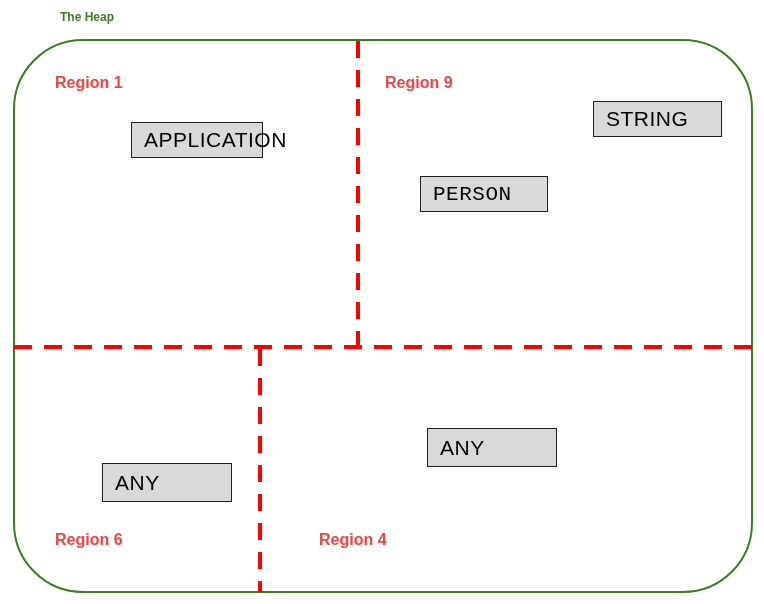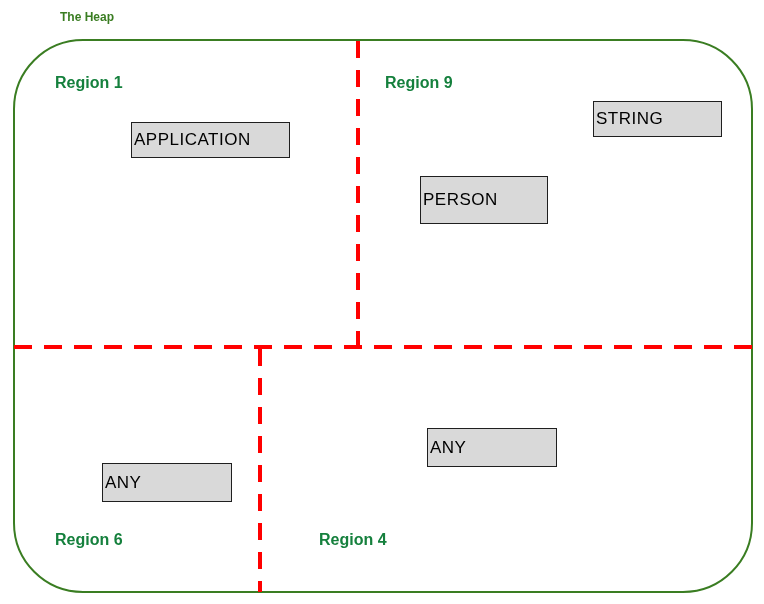--- a/index.html
+++ b/index.html
@@ -49,46 +49,46 @@
     background: repeating-linear-gradient(90deg,
       #ff0000 0px, #ff0000 18px,
       transparent 18px, transparent 30px);
   }
   .divider-v-top    { left: 356px; top: 41px;  height: 306px; }
   .divider-h-mid    { left: 14px;  top: 345px; width: 738px; }
   .divider-v-bottom { left: 258px; top: 349px; height: 243px; }
   
   .region-label {
     position: absolute;
-    color: #15803d;
+    color: #ef4444;
     font-size: 16px;
     font-weight: bold;
     white-space: nowrap;
   }
   .region-1 { left: 55px;  top: 74px;  }
   .region-2 { left: 385px; top: 74px;  }
   .region-3 { left: 55px;  top: 531px; }
   .region-4 { left: 319px; top: 531px; }
   
   .obj-box {
     position: absolute;
     background: #d9d9d9;
     border: 1.5px solid #1f1f1f;
     box-sizing: border-box;
     display: flex;
     align-items: center;
-    padding-left: 2px;
+    padding-left: 12px;
     color: #000000;
-    font-size: 17px;
+    font-size: 21px;
     letter-spacing: 0.5px;
     white-space: nowrap;
   }
-  .obj-application { left: 131px; top: 122px; width: 159px; height: 36px; }
+  .obj-application { left: 131px; top: 122px; width: 132px; height: 36px; }
   .obj-string      { left: 593px; top: 101px; width: 129px; height: 36px; }
-  .obj-person      { left: 420px; top: 176px; width: 128px; height: 48px; }
+  .obj-person      { left: 420px; top: 176px; width: 128px; height: 36px; font-family: Liberation Mono, monospace; }
   .obj-any-r3      { left: 102px; top: 463px; width: 130px; height: 39px; }
   .obj-any-r4      { left: 427px; top: 428px; width: 130px; height: 39px; }
 </style>
 </head>
 <body>
 
 <div class="stage">
 
   <div class="heap-title">The Heap</div>
 

